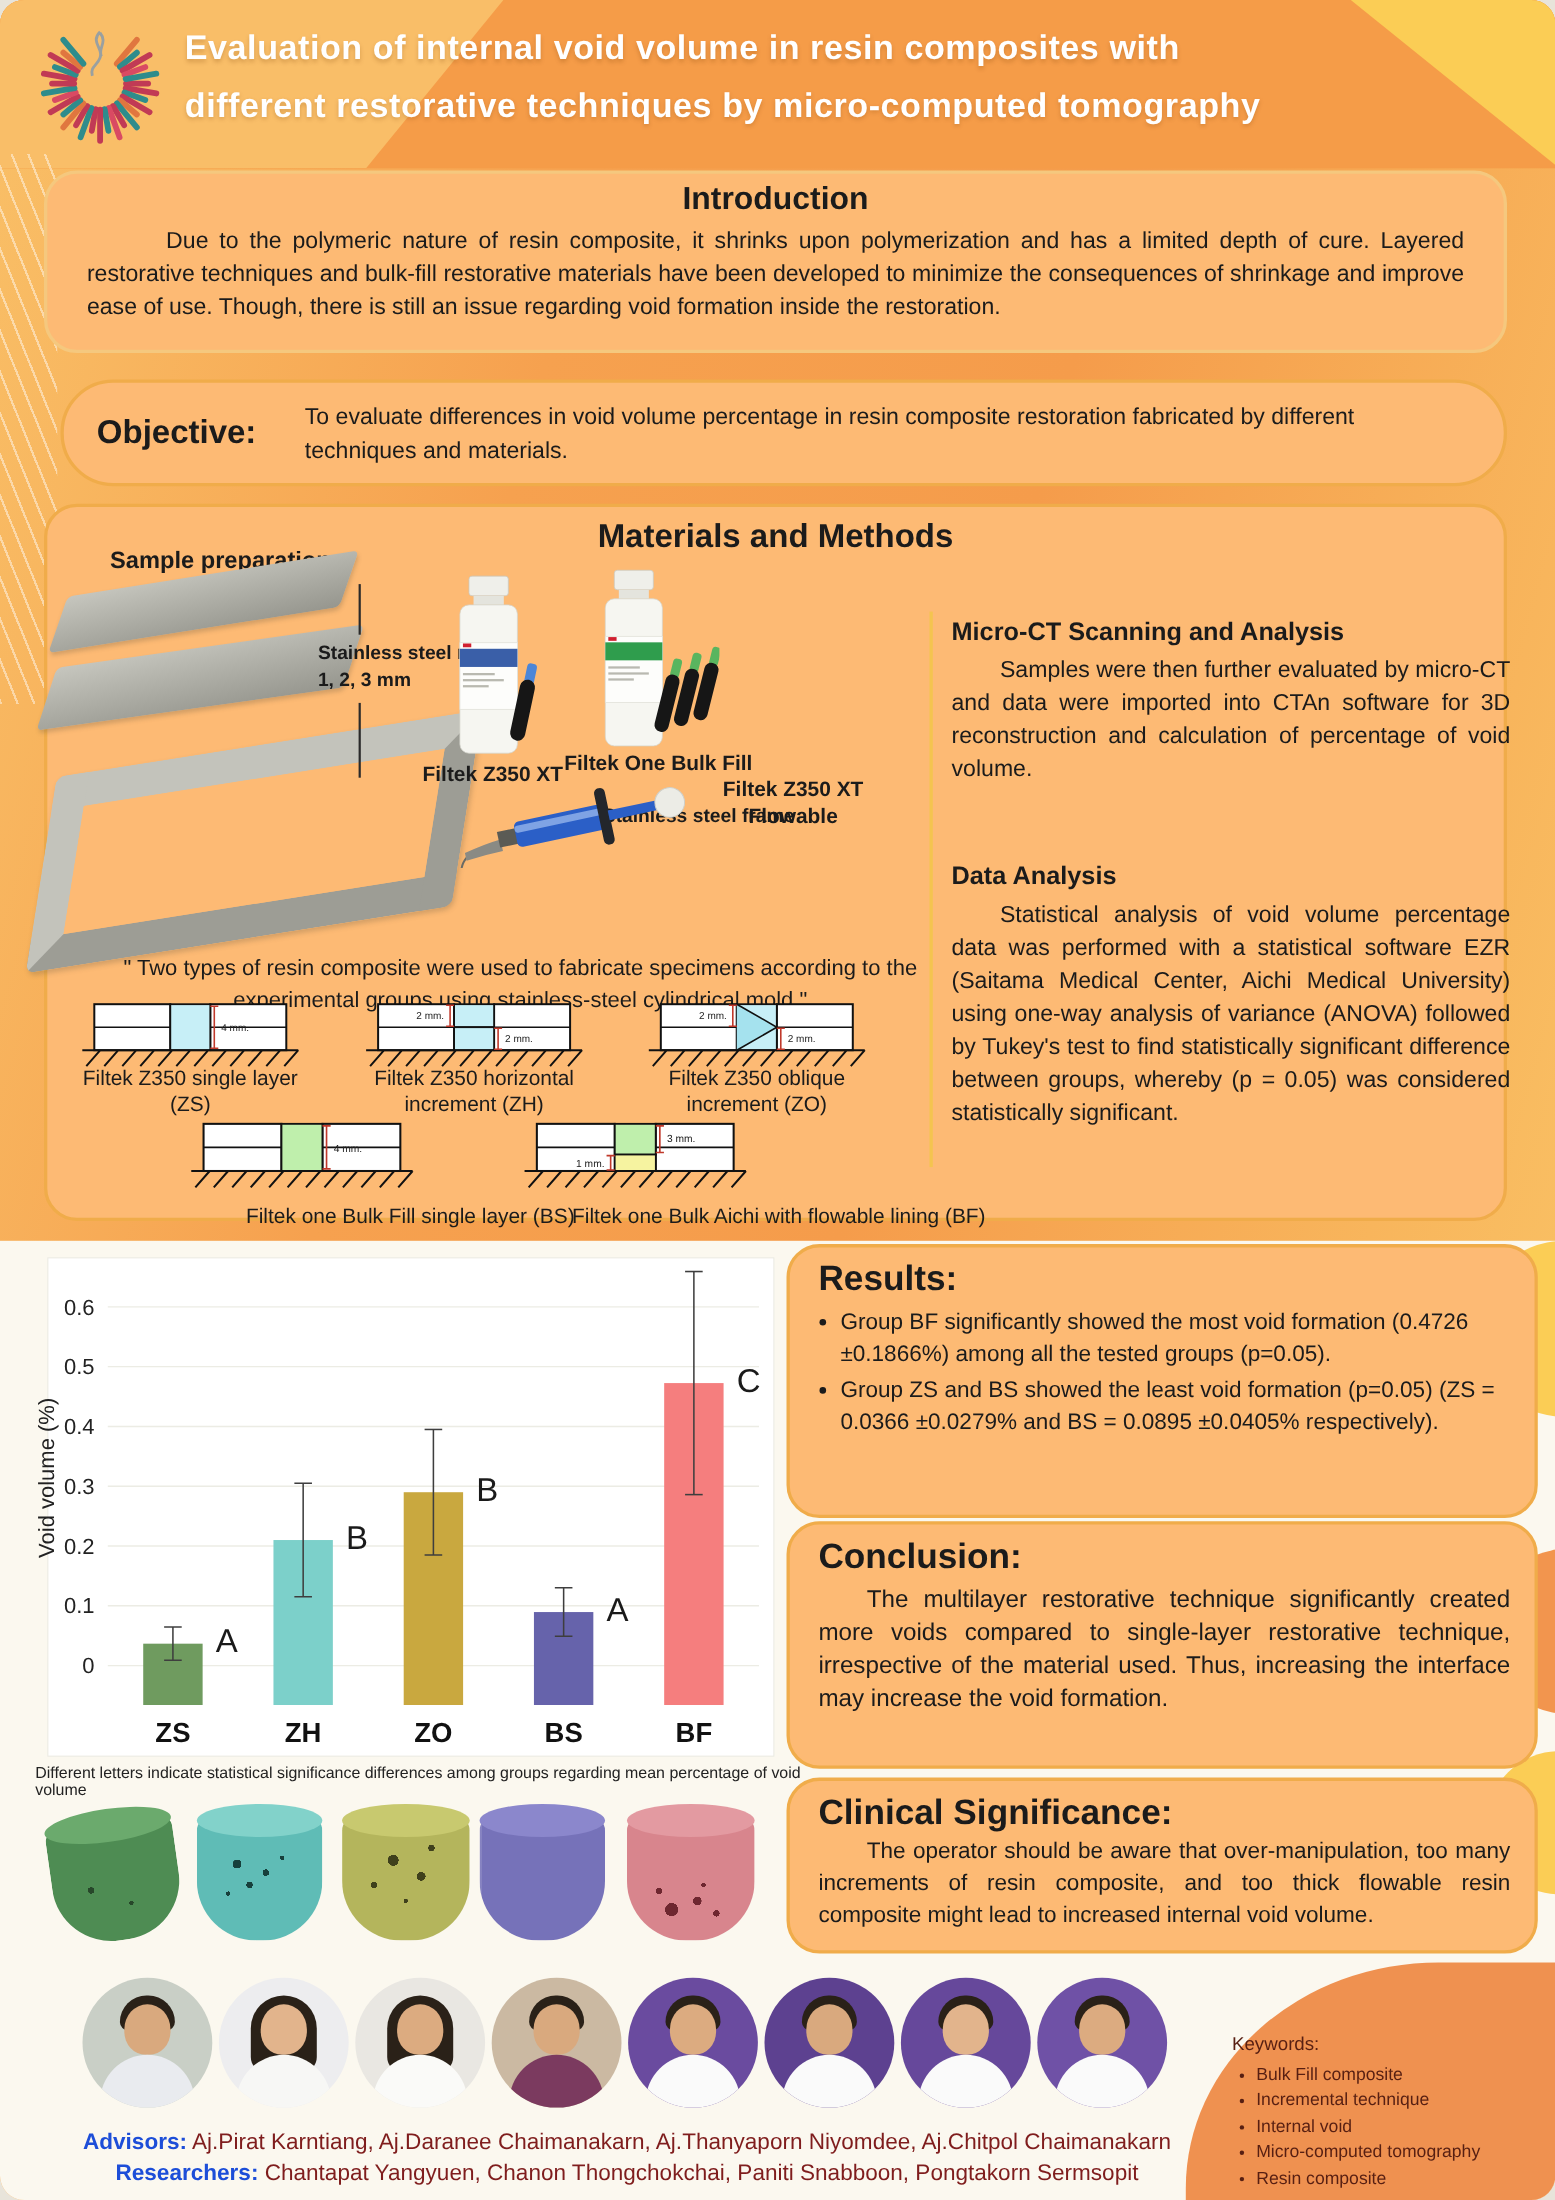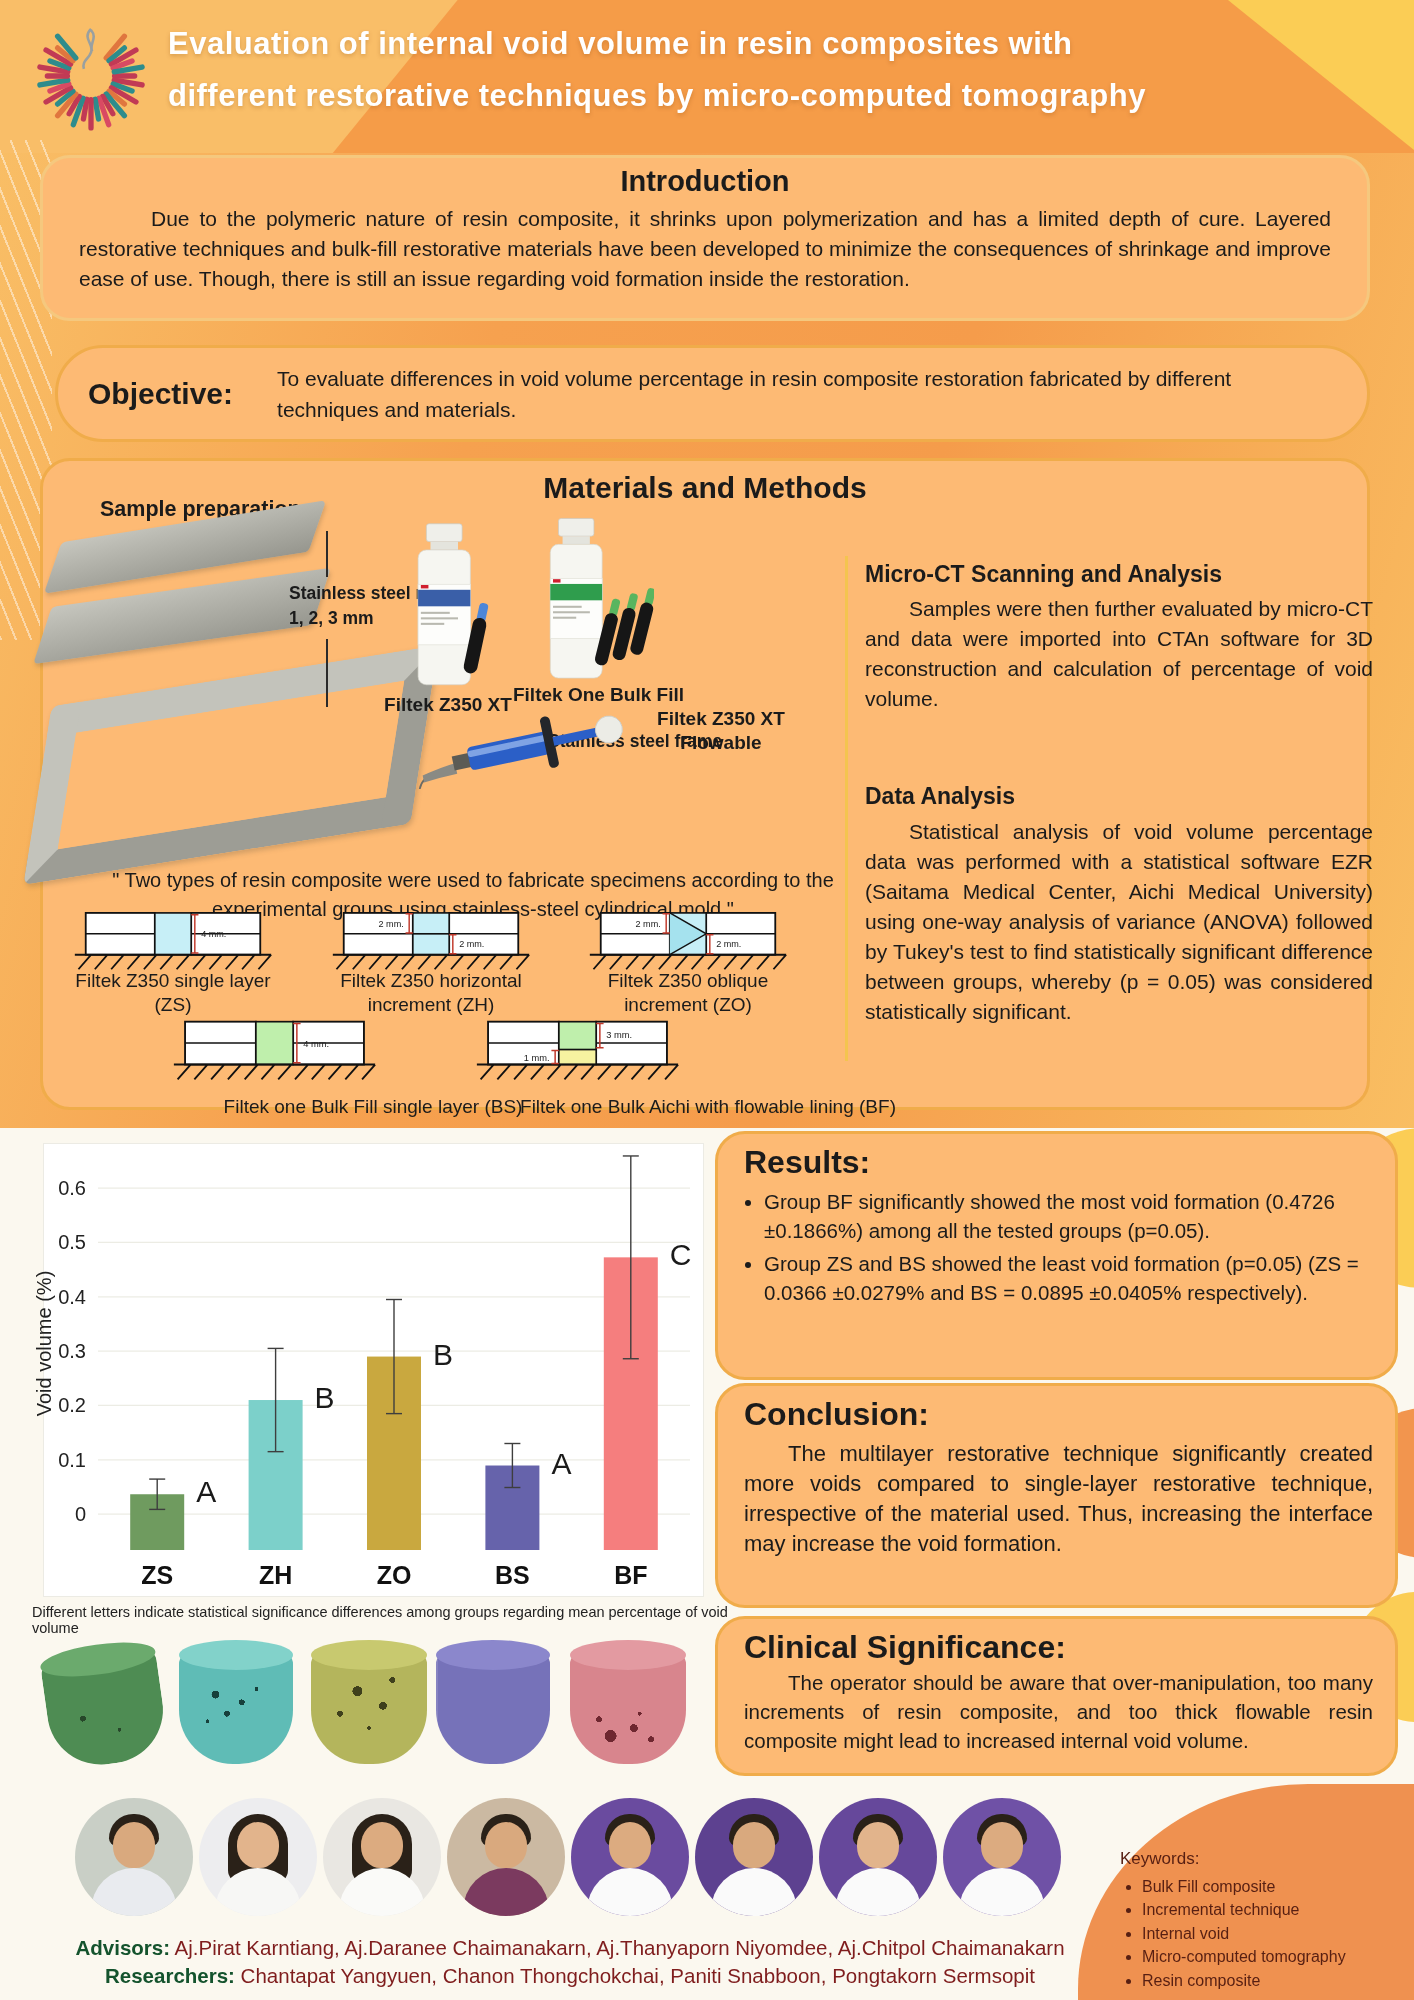--- a/index.html
+++ b/index.html
@@ -1,17 +1,17 @@
 <!DOCTYPE html>
 <html><head>
 <meta charset="utf-8">
 <style>
   html,body{margin:0;padding:0;background:#e8e4da;}
   .poster{position:relative;width:1414px;height:2000px;overflow:hidden;
-    font-family:"Liberation Sans",sans-serif;color:#1b1b1b;background:#F7AE58;}
+    font-family:"Liberation Sans",sans-serif;color:#1b1b1b;background:#F7AE58;border-radius:22px;}
   
   .bg-top{position:absolute;left:0;top:0;width:1414px;height:1132px;
     background:linear-gradient(105deg,#F9C067 0%,#F6A14F 34%,#F59C4B 62%,#F9BE62 100%);}
   .bg-bottom{position:absolute;left:0;top:1128px;width:1414px;height:872px;background:#FBF8EF;}
   .hdr-band{position:absolute;left:0;top:0;width:1414px;height:153px;background:#F59C48;}
   .hdr-left{position:absolute;left:0;top:0;width:520px;height:153px;background:#F9BE68;
     clip-path:polygon(0 0,88% 0,64% 100%,0 100%);}
   .hdr-wedge{position:absolute;right:0;top:0;width:300px;height:150px;background:#FBCD55;
     clip-path:polygon(38% 0,100% 0,100% 100%);}
   .left-stripes{position:absolute;left:0;top:140px;width:52px;height:500px;opacity:.7;
@@ -77,21 +77,21 @@
   .avatar{position:absolute;width:118px;height:118px;border-radius:50%;overflow:hidden;background:var(--bg);z-index:2;}
   .avatar .hair{position:absolute;left:50%;top:16px;transform:translateX(-50%);width:50px;height:32px;
     border-radius:25px 25px 8px 8px;background:#2A2118;}
   .avatar .hair.long{width:60px;height:70px;border-radius:30px 30px 14px 14px;}
   .avatar::before{content:"";position:absolute;left:50%;top:24px;transform:translateX(-50%);width:42px;height:46px;
     border-radius:50% 50% 46% 46%;background:var(--skin);z-index:1;}
   .avatar::after{content:"";position:absolute;left:50%;top:70px;transform:translateX(-50%);width:86px;height:56px;
     border-radius:43px 43px 0 0;background:var(--shirt);z-index:2;}
   
   .credits{position:absolute;left:40px;width:1060px;text-align:center;font-size:20.5px;z-index:2;}
-  .cred-label{font-weight:bold;color:#14532d;}
+  .cred-label{font-weight:bold;color:#1d4ed8;}
   .cred-names{color:#7f1d1d;}
   .kw{position:absolute;right:18px;bottom:8px;width:300px;z-index:2;color:#571F12;}
   .kw-title{font-size:17px;margin-left:24px;}
   .kw ul{margin:6px 0 0 46px;padding:0;font-size:16px;line-height:23.5px;}
   
   .dg .mold{fill:#ffffff;stroke:#111;stroke-width:2;}
   .dg .mid{stroke:#111;stroke-width:1.6;}
   .dg .ground{stroke:#111;stroke-width:2;fill:none;}
   .dg .dim{stroke:#C0392B;stroke-width:1.6;fill:none;}
   .dg text{font-family:"Liberation Sans",sans-serif;font-size:10px;fill:#222;}

